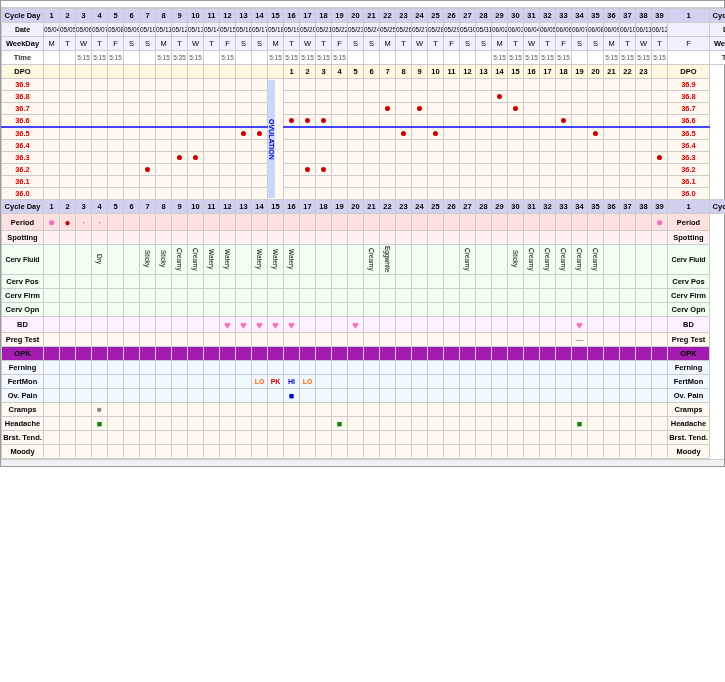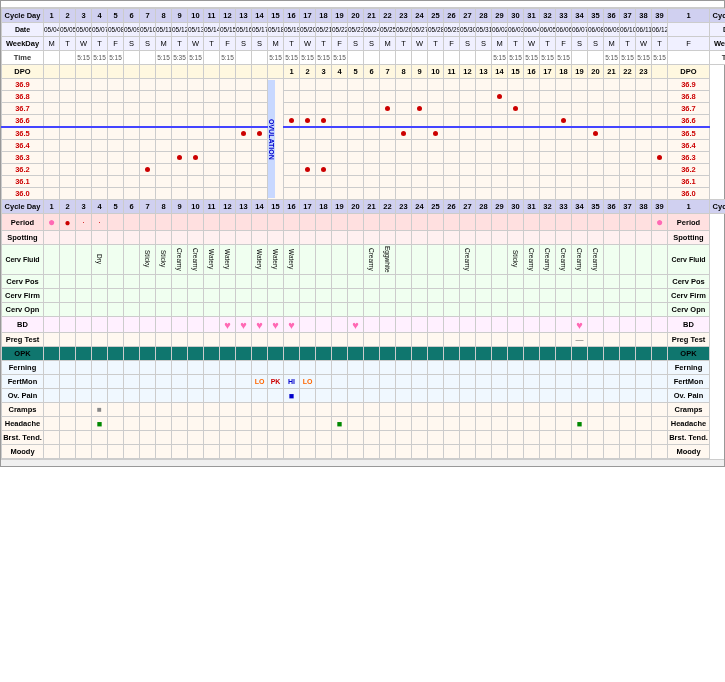--- a/index.html
+++ b/index.html
@@ -60,21 +60,21 @@
     .cycle-day-bottom td { background: #d0d0f0; font-weight: bold; }
     
     .period-row td { background: #ffe0e0; height: 16px; }
     .spotting-row td { background: #fff0f0; }
     .cervfluid-row td { background: #f0fff0; height: 28px; font-size: 7px; }
     .cervpos-row td { background: #f0fff0; }
     .cervfirm-row td { background: #f0fff0; }
     .cervopn-row td { background: #f0fff0; }
     .bd-row td { background: #fff0ff; height: 16px; }
     .pregtest-row td { background: #fff8f0; }
-    .opk-row td { background: #0f766e; }
+    .opk-row td { background: #a21caf; }
     .ferning-row td { background: #f0f8ff; }
     .fertmon-row td { background: #f0f8ff; }
     .ovpain-row td { background: #f0f8ff; }
     .cramps-row td { background: #fff8f0; }
     .headache-row td { background: #fff8f0; }
     .brsttend-row td { background: #fff8f0; }
     .moody-row td { background: #fff8f0; }
     
     .footer { text-align: center; font-size: 9px; padding: 3px; background: #f0f0f0; border-top: 1px solid #ccc; }
   </style>

